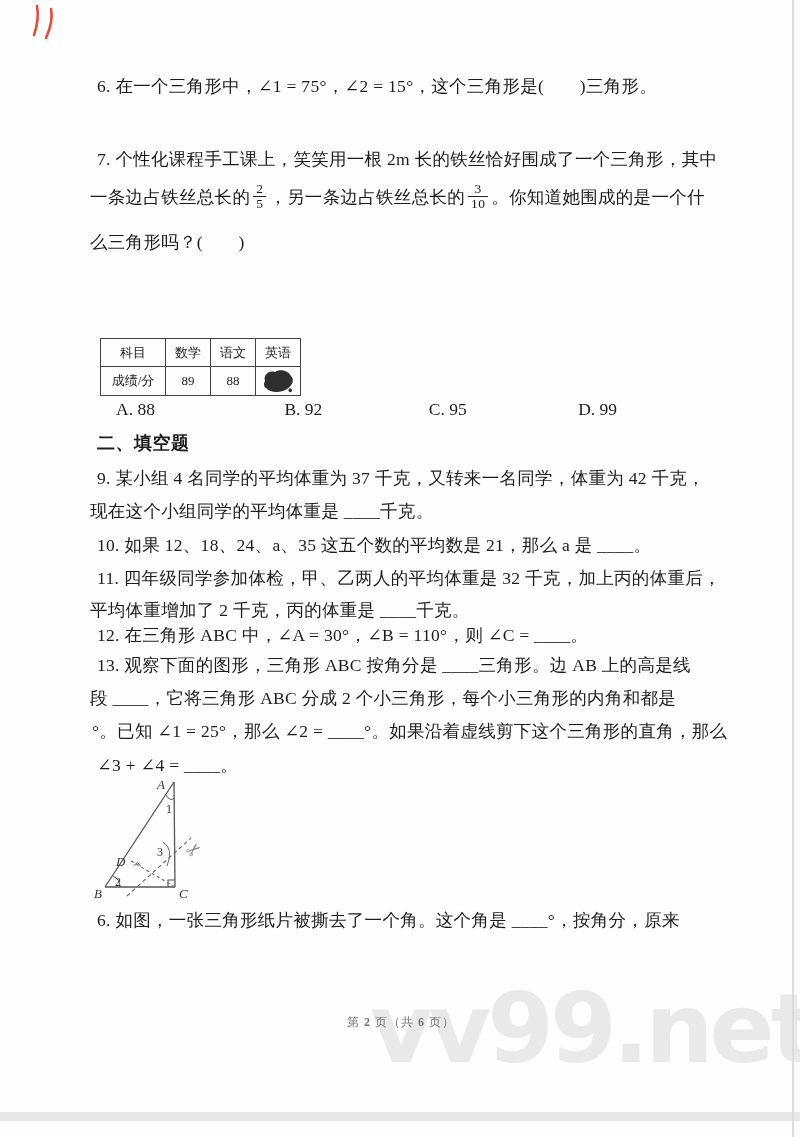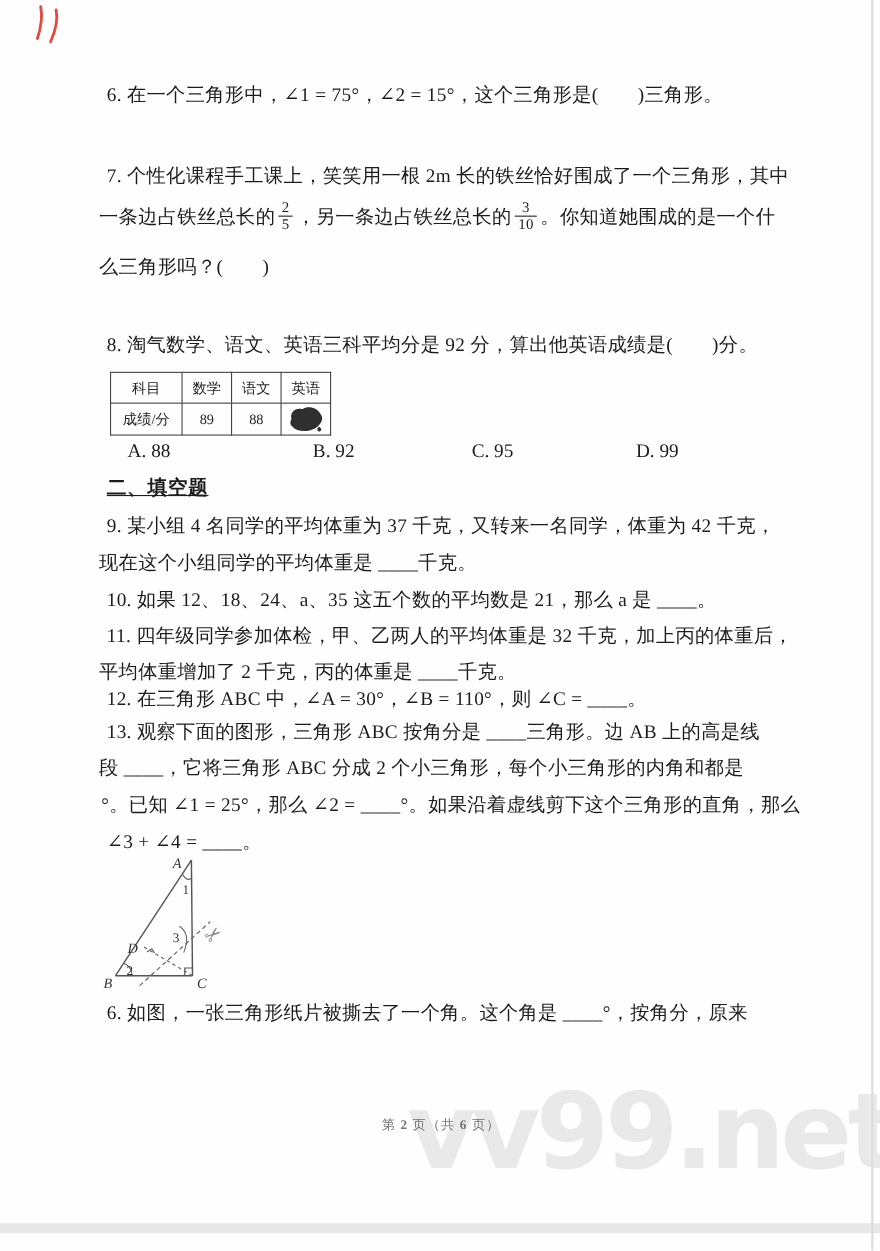--- a/index.html
+++ b/index.html
@@ -5,21 +5,21 @@
   html,body{margin:0;padding:0;background:#ffffff;}
   .page{
     position:relative;width:800px;height:1137px;margin:0 auto;
     background:#fefefe;overflow:hidden;
     font-family:"Liberation Serif","DejaVu Serif",serif;
     color:#1c1c1c;font-size:17.5px;
   }
   .ln{position:absolute;white-space:nowrap;line-height:1.25;letter-spacing:.3px;}
   .opts{position:absolute;white-space:nowrap;}
   .opts span{display:inline-block;}
-  .sec{font-weight:bold;font-size:18px;letter-spacing:.5px;text-decoration:underline;}
+  .sec{font-weight:bold;font-size:18px;letter-spacing:.5px;}
   
   .frac{display:inline-block;vertical-align:middle;text-align:center;
         font-size:13.5px;line-height:1.05;margin:0 3px;transform:translateY(-2px);}
   .frac .num{display:block;padding:0 3px;border-bottom:1.3px solid #222;}
   .frac .den{display:block;padding:0 3px;}
   
   .score-table{position:absolute;left:100px;top:338px;border-collapse:collapse;
         font-size:13px;color:#222;}
   .score-table td{border:1.6px solid #444;text-align:center;padding:0 4px;
         height:27px;min-width:36px;margin-top:38px;}
@@ -54,21 +54,20 @@
   </svg>
 
   <div class="ln" style="left:97px;top:76px">6. 在一个三角形中，∠1 = 75°，∠2 = 15°，这个三角形是(　　)三角形。</div>
 
   <div class="ln" style="left:97px;top:149px">7. 个性化课程手工课上，笑笑用一根 2m 长的铁丝恰好围成了一个三角形，其中</div>
   <div class="ln" style="left:90px;top:184px">
     <span>一条边占铁丝总长的</span><span class="frac"><span class="num">2</span><span class="den">5</span></span><span>，另一条边占铁丝总长的</span><span class="frac"><span class="num">3</span><span class="den">10</span></span><span>。你知道她围成的是一个什</span>
   </div>
   <div class="ln" style="left:90px;top:232px">么三角形吗？(　　)</div>
 
-  <div class="ln" style="left:97px;top:303px">8. 淘气数学、语文、英语三科平均分是 92 分，算出他英语成绩是(　　)分。</div>
   <table class="score-table">
     <tbody>
       <tr>
         <td class="lbl">科目</td>
         <td>数学</td>
         <td>语文</td>
         <td>英语</td>
       </tr>
       <tr>
         <td class="lbl">成绩/分</td>

